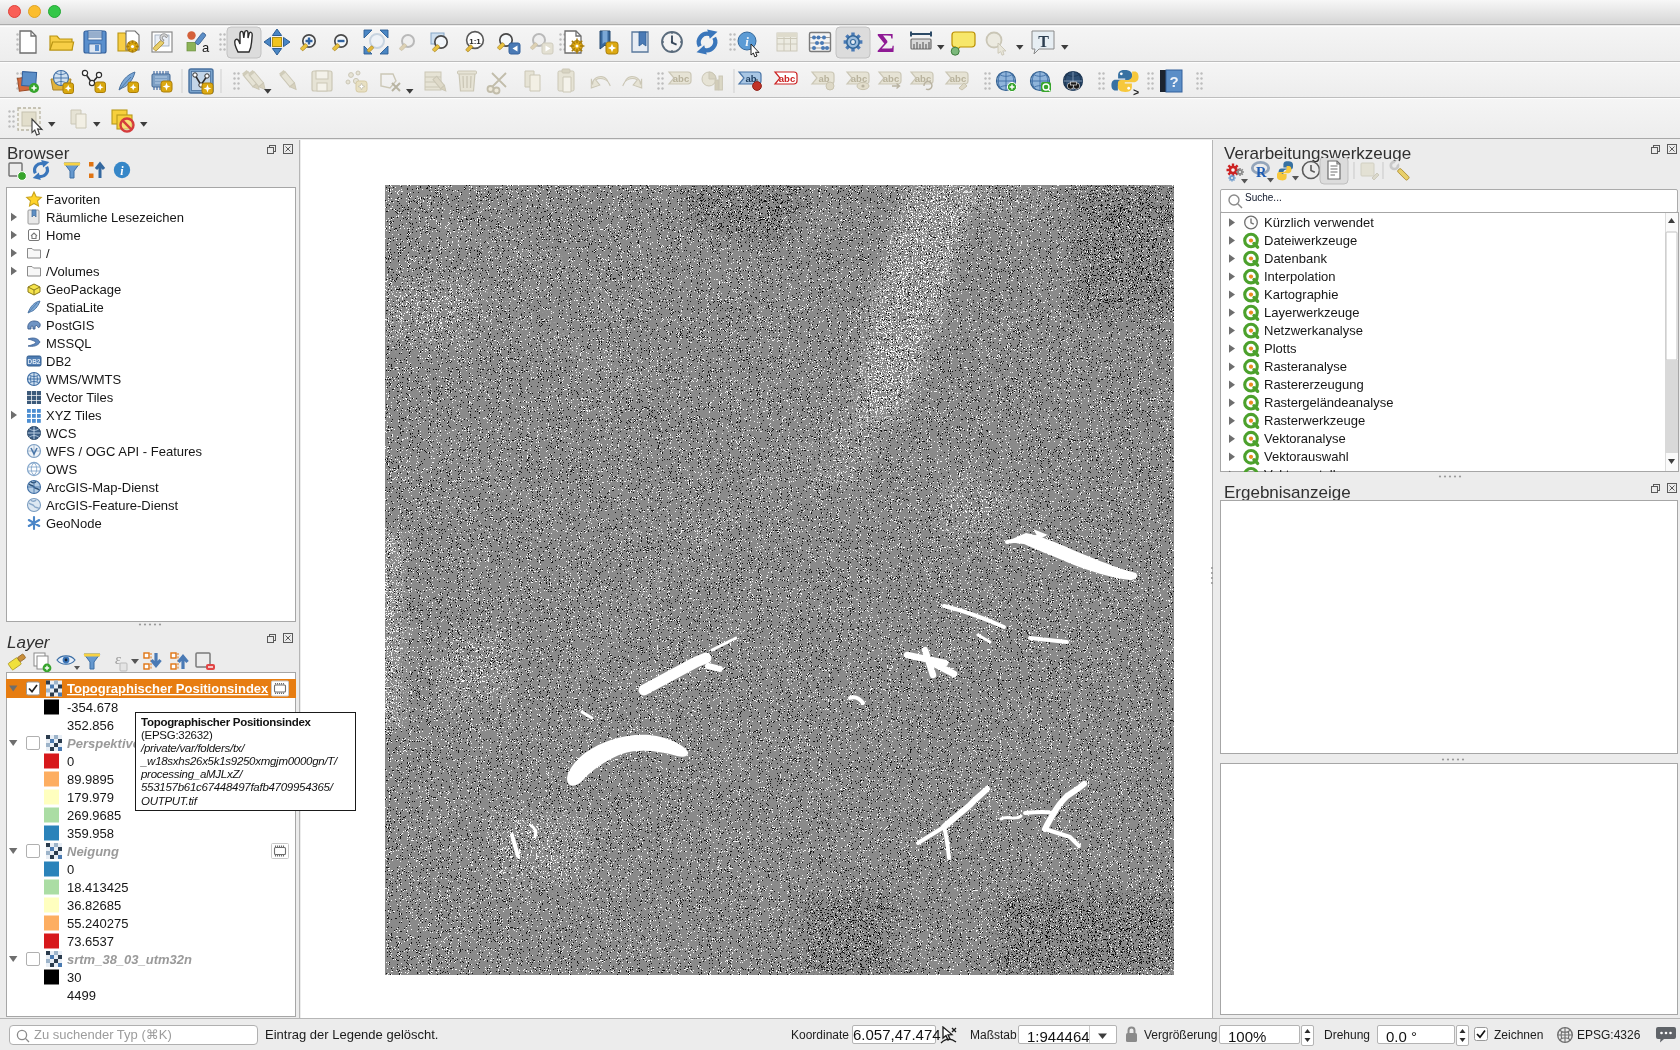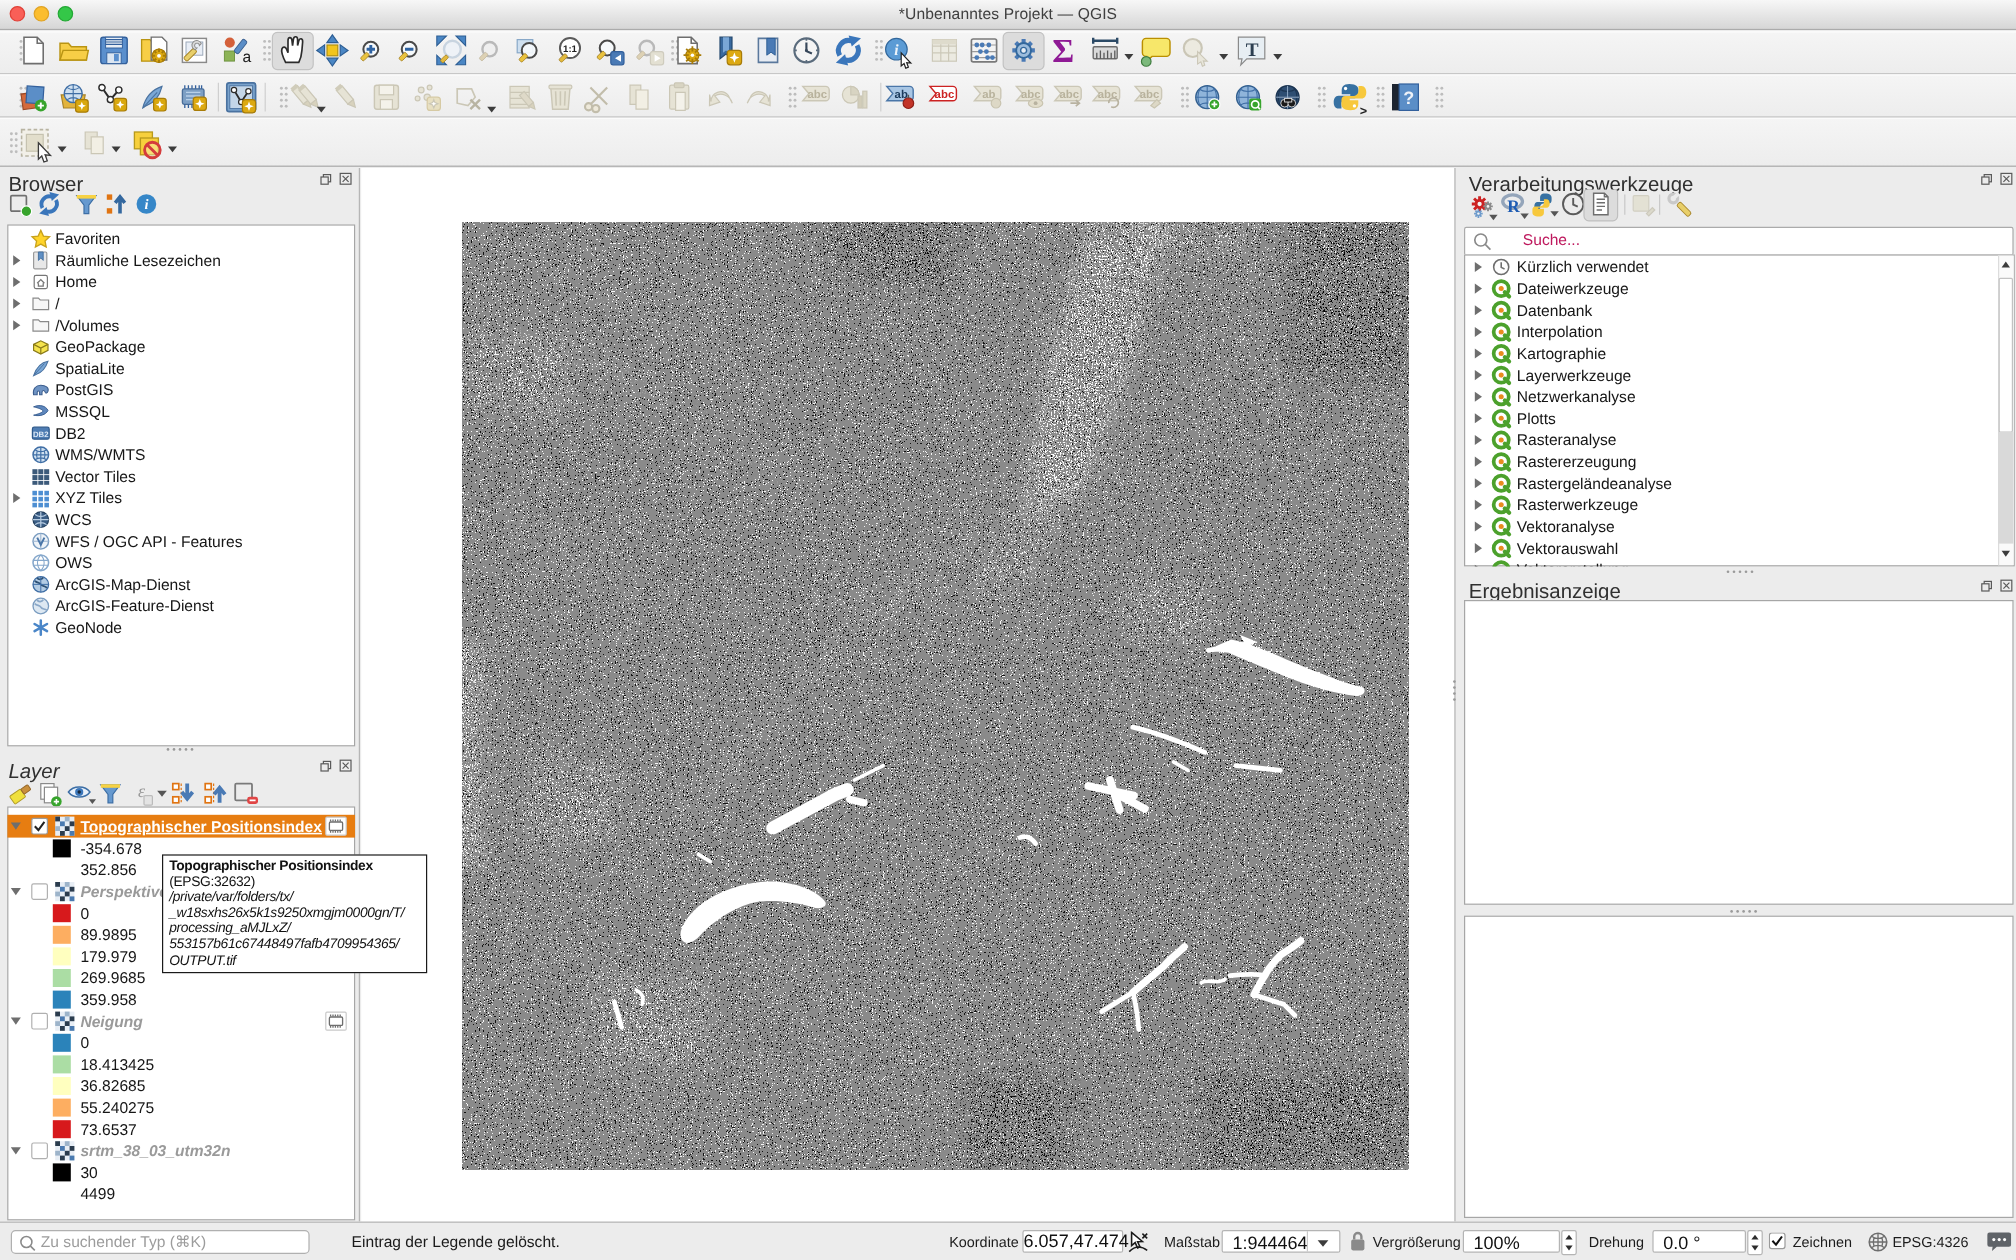--- a/index.html
+++ b/index.html
@@ -193,21 +193,20 @@
         <circle cx="9" cy="9" r="6" fill="#efefef" stroke="#b9b9b9" stroke-width="2"></circle>
         <rect x="0.2" y="13.4" width="7.5" height="3.4" rx="1.2" transform="rotate(-45 4 15)" fill="#ddd1b4" stroke="#c5bba2" stroke-width="0.7"></rect>
       </g>
 </defs>
 </svg>
 
 <div id="titlebar">
   <div class="tl" style="left:8px;  background:#f95f57; border:0.5px solid #e04138;"></div>
   <div class="tl" style="left:28px; background:#fbbd2e; border:0.5px solid #e0a324;"></div>
   <div class="tl" style="left:48px; background:#34c748; border:0.5px solid #23a834;"></div>
-  <div id="title">*Unbenanntes Projekt — QGIS</div>
 </div>
 
 <div id="tbzone">
   <div class="tbrow" id="tb1"></div>
   <div class="tbrow" id="tb2"></div>
   <div class="tbrow" id="tb3"></div>
   <svg id="tbicons" width="1680" height="114" style="position:absolute;left:0;top:0">
     <use href="#grip" x="16" y="7"></use>
     <g transform="translate(28,16) scale(1.0)">
         <path d="M-8,-11 L3,-11 L8,-6 L8,11 L-8,11 Z" fill="#fff" stroke="#6e6e6e" stroke-width="1.3"></path>
@@ -1017,21 +1016,21 @@
         <circle cx="-5.6" cy="-5.6" r="3.6" fill="none" stroke="#c9c9c9" stroke-width="2.7"></circle>
         <rect x="-7.2" y="-12" width="3.2" height="5" fill="#ececec" transform="rotate(45 -5.6 -5.6)"></rect>
       </g>
   </svg>
 
   <div class="abs" style="left:7px; top:49px; width:458px; height:24px; background:#fff; border:1px solid #ababab; border-radius:2px;"></div>
   <svg class="abs" style="left:14px; top:53px;" width="20" height="16">
       <circle cx="7" cy="7" r="5" fill="none" stroke="#8a8a8a" stroke-width="1.4"></circle>
       <path d="M10.7,10.7 L15,15" stroke="#8a8a8a" stroke-width="1.4"></path>
     </svg>
-  <div class="abs" style="left:32px; top:52px; font-size:13px; color:#be185d;margin-left:24px;">Suche...</div>
+  <div class="abs" style="left:32px; top:52px; font-size:10px; color:#0f172a;">Suche...</div>
 
   <div class="treebox" style="left:7px; top:72px; width:459px; height:260px;"></div>
   <svg class="abs" style="left:7px; top:72px;" width="459" height="260" viewBox="0 0 459 260" id="ptree">
     <use href="#tri-r" x="9" y="6.3"></use>
     <use href="#clockg" x="23" y="2.5"></use>
     <text x="44" y="15.0" font-size="13" fill="#161616" font-family="Liberation Sans">Kürzlich verwendet</text>
     <use href="#tri-r" x="9" y="24.3"></use>
     <use href="#qlogo" x="23" y="20.5"></use>
     <text x="44" y="33.0" font-size="13" fill="#161616" font-family="Liberation Sans">Dateiwerkzeuge</text>
     <use href="#tri-r" x="9" y="42.3"></use>
@@ -1123,21 +1122,21 @@
       <circle cx="3" cy="17" r="1.1"></circle>
     </g>
   </svg>
 <div id="statusbar">
   <div class="abs" style="left:9px; top:6px; width:249px; height:20px; background:#fff; border:1px solid #b0b0b0; border-radius:4px;"></div>
   <svg class="abs" style="left:16px; top:10px;" width="16" height="14">
       <circle cx="6" cy="6" r="4.6" fill="none" stroke="#8a8a8a" stroke-width="1.3"></circle>
       <path d="M9.4,9.4 L13,13" stroke="#8a8a8a" stroke-width="1.3"></path>
     </svg>
   <div class="abs" style="left:34px; top:8px; font-size:13px; color:#9c9c9c;">Zu suchender Typ (⌘K)</div>
-  <div class="abs" style="left:265px; top:8px; font-size:13px; color:#1a1a1a;margin-left:28px;">Eintrag der Legende gelöscht.</div>
+  <div class="abs" style="left:265px; top:8px; font-size:13px; color:#1a1a1a;">Eintrag der Legende gelöscht.</div>
 
   <div class="abs" style="left:791px; top:9px;">Koordinate</div>
   <div class="sbox" style="left:852px; width:84px; text-align:center; line-height:18px;">6.057,47.474</div>
   <svg class="abs" style="left:940px; top:7px;" width="17" height="18" viewBox="0 0 17 18">
     <g fill="none" stroke="#1a1a1a" stroke-width="1.3">
         <path d="M3,1 L3,12 L6,9.5 L8,14 L10,13 L8,8.8 L12,8.6 Z" fill="#fff"></path>
         <path d="M1,17 C6,12 11,12 16,16"></path>
         <path d="M12,2 L16,6 M16,2 L12,6"></path>
       </g>
   </svg>

